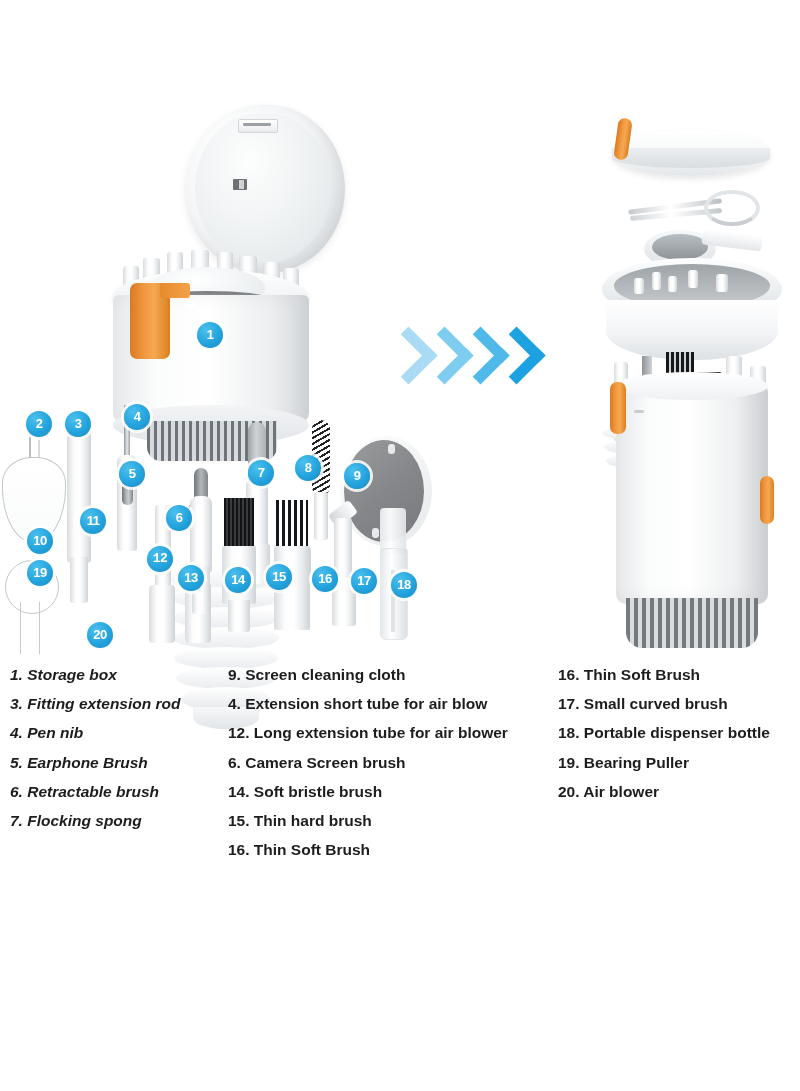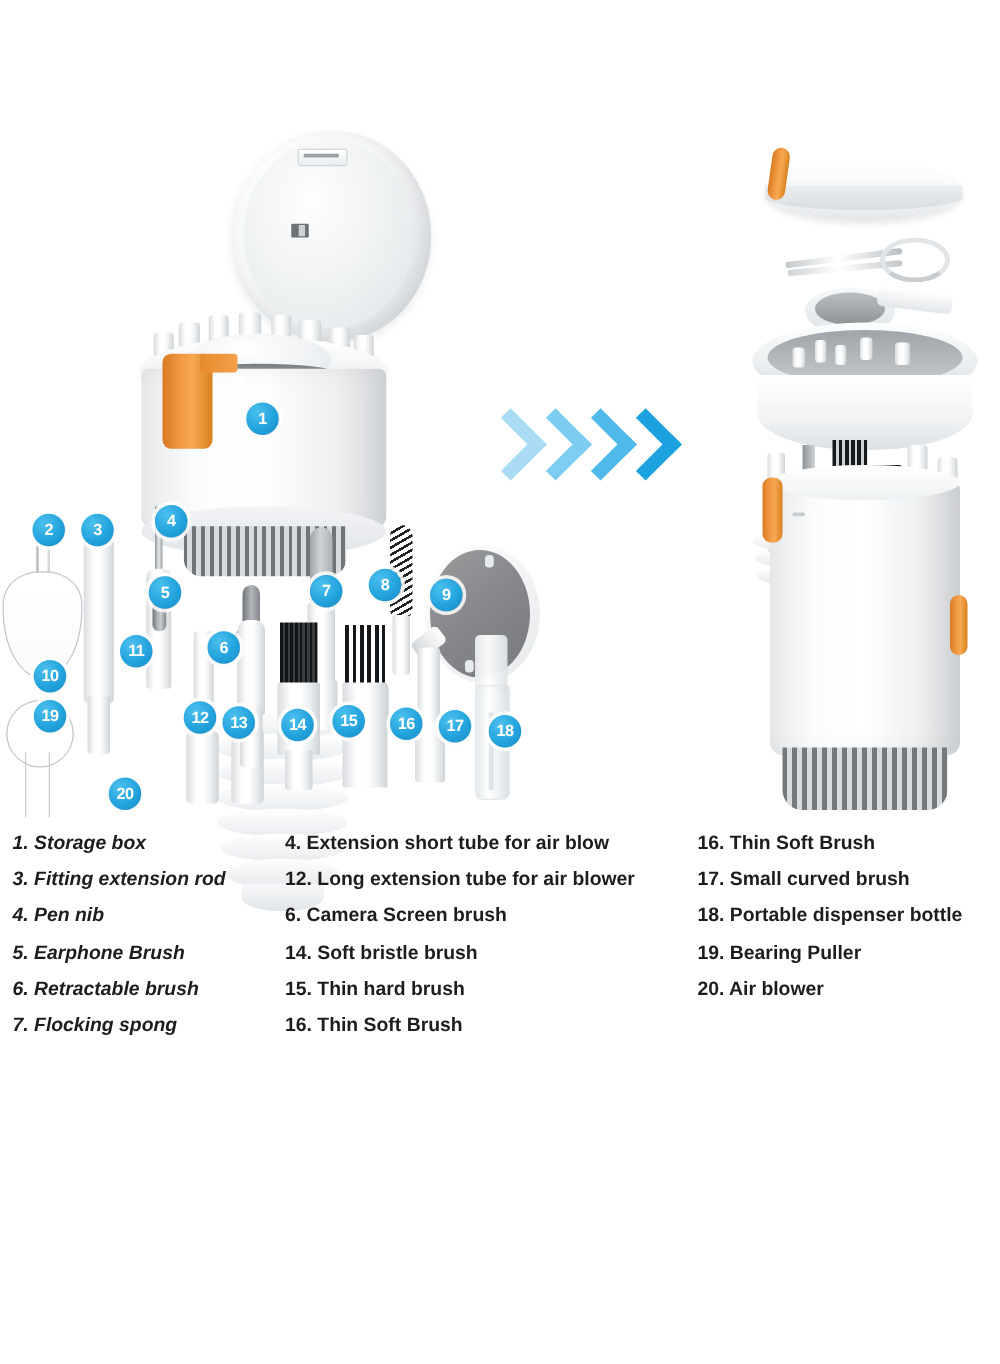--- a/index.html
+++ b/index.html
@@ -132,23 +132,23 @@
     <div class="abs tool" style="left:80px;top:478px;width:26px;height:60px;border-radius:4px;"></div>
   </div>
 
   <div class="badge" style="left:197px;top:322px;">1</div>
   <div class="badge" style="left:26px;top:411px;">2</div>
   <div class="badge" style="left:65px;top:411px;">3</div>
   <div class="badge" style="left:124px;top:404px;">4</div>
   <div class="badge" style="left:119px;top:461px;">5</div>
   <div class="badge" style="left:166px;top:505px;">6</div>
   <div class="badge" style="left:27px;top:528px;">10</div>
-  <div class="badge" style="left:96px;top:508px;">11</div>
+  <div class="badge" style="left:80px;top:508px;">11</div>
   <div class="badge" style="left:27px;top:560px;">19</div>
-  <div class="badge" style="left:147px;top:561px;">12</div>
+  <div class="badge" style="left:147px;top:546px;font-family:Liberation Mono, monospace;">12</div>
   <div class="badge" style="left:178px;top:565px;">13</div>
   <div class="badge" style="left:87px;top:622px;">20</div>
 
   <div class="abs" style="left:200px;top:420px;width:230px;height:230px;">
 
     <div class="abs" style="left:48px;top:2px;width:18px;height:66px;border-radius:9px 9px 2px 2px;
                 background:linear-gradient(90deg,#9ea3a7,#cfd3d6 45%,#aeb2b6);"></div>
     <div class="abs tool" style="left:46px;top:62px;width:22px;height:66px;border-radius:3px;"></div>
     <div class="abs tool" style="left:44px;top:124px;width:26px;height:40px;border-radius:3px;"></div>
 
@@ -289,20 +289,21 @@
   <div class="col" style="left:10px;font-style:italic;">
     <p>1. Storage box</p>
     <p>3. Fitting extension rod</p>
     <p>4. Pen nib</p>
     <p>5. Earphone Brush</p>
     <p>6. Retractable brush</p>
     <p>7. Flocking spong</p>
   </div>
 
   <div class="col" style="left:228px;">
+    <p>9. Screen cleaning cloth</p>
     <p>4. Extension short tube for air blow</p>
     <p>12. Long extension tube for air blower</p>
     <p>6. Camera Screen brush</p>
     <p>14. Soft bristle brush</p>
     <p>15. Thin hard brush</p>
     <p>16. Thin Soft Brush</p>
   </div>
 
   <div class="col" style="left:558px;">
     <p>16. Thin Soft Brush</p>

